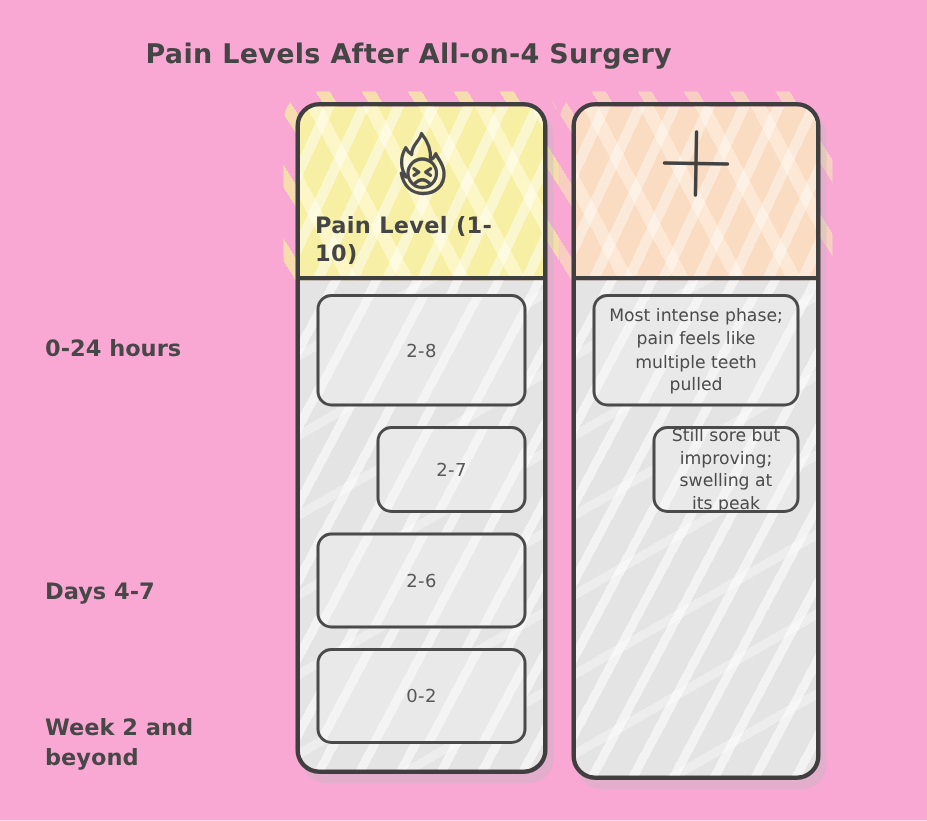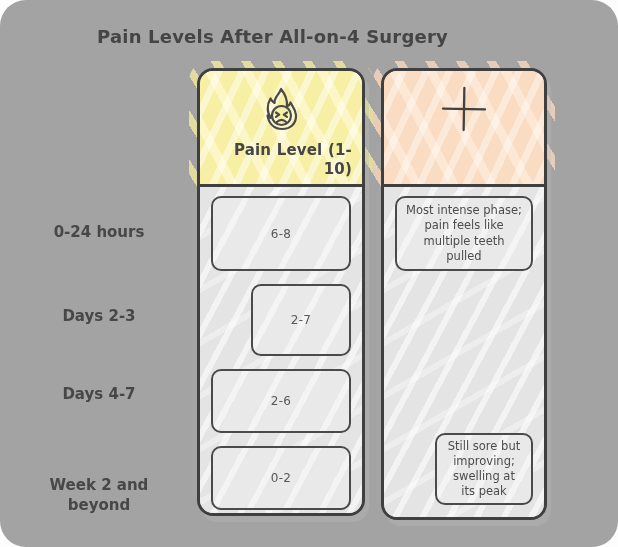--- a/index.html
+++ b/index.html
@@ -2,21 +2,21 @@
 <html><head>
 <meta charset="utf-8">
 <style>
   * { margin:0; padding:0; box-sizing:border-box; }
   html,body { background:#fdfdfd; }
   body {
     font-family:"DejaVu Sans","Liberation Sans",sans-serif;
     color:#454545;
     width:618px; height:547px;
   }
-  .stage { position:relative; width:618px; height:547px; overflow:hidden; background:#a3a3a3;border-radius:26px; }
+  .stage { position:relative; width:618px; height:547px; overflow:hidden; background:#f9a8d4; }
 
   
   .title {
     position:absolute; left:97px; top:26px;
     font-size:18px; font-weight:bold; letter-spacing:.2px; color:#454545;
     white-space:nowrap;
   }
 
   
   .halo {
@@ -56,94 +56,92 @@
       repeating-linear-gradient(115deg, rgba(255,255,255,0) 0 14px, rgba(255,255,255,.45) 14px 21px),
       repeating-linear-gradient(62deg, rgba(253,248,205,0) 0 24px, rgba(253,248,205,.85) 24px 33px);
   }
   .col-header.peach {
     background-color:#f9dcc2;
     background-image:
       repeating-linear-gradient(115deg, rgba(255,255,255,0) 0 14px, rgba(255,255,255,.4) 14px 21px),
       repeating-linear-gradient(62deg, rgba(253,234,216,0) 0 24px, rgba(253,234,216,.85) 24px 33px);
   }
   .col-title {
-    font-size:15px; font-weight:bold; color:#454545; text-align:right;
+    font-size:15px; font-weight:bold; color:#454545; text-align:left;
     line-height:1.25; max-width:142px; letter-spacing:.2px;
   }
   .icon-wrap { height:52px; display:flex; align-items:center; justify-content:center; }
 
   .col-body {
     flex:1 1 auto;
     background-color:#e4e4e4;
     background-image:
       repeating-linear-gradient(118deg, rgba(255,255,255,0) 0 18px, rgba(255,255,255,.55) 18px 24px),
       repeating-linear-gradient(150deg, rgba(255,255,255,0) 0 40px, rgba(255,255,255,.35) 40px 46px);
     display:flex; flex-direction:column; gap:13px;
     padding:9px 11px 12px 11px;
-    justify-content:space-between;
   }
   .cell {
     flex:0 0 auto;
     background-color:#e9e9e9;
     background-image:repeating-linear-gradient(118deg, rgba(255,255,255,0) 0 26px, rgba(255,255,255,.5) 26px 32px);
     border:2.5px solid #4a4a4a; border-radius:10px;
     display:flex; align-items:center; justify-content:center;
     text-align:center;
   }
   .cell:nth-child(1){ height:75px; }
-  .cell:nth-child(2){ height:72px;margin-left:40px; }
+  .cell:nth-child(2){ height:58px;margin-left:40px; }
   .cell:nth-child(3){ height:64px; }
   .cell:nth-child(4){ height:64px; }
   .cell .value { font-size:12px; color:#585858; letter-spacing:.3px; }
   .cell .desc  { font-size:11.5px; color:#4c4c4c; line-height:1.32; padding:0 8px; }
 
   
   .row-label {
     position:absolute; left:30px; width:138px;
-    text-align:center; font-weight:bold; font-size:15px; color:#474747;
+    text-align:left; font-weight:bold; font-size:15px; color:#474747;
     line-height:1.3; z-index:2;
   }
   .row-label.l1 { top:223px; }
   .row-label.l2 { top:307px; }
   .row-label.l3 { top:385px; }
   .row-label.l4 { top:476px; }
 
   svg { display:block; }
 </style>
 </head>
 <body>
 
 <div class="stage">
 
   <div class="title">Pain Levels After All-on-4 Surgery</div>
 
   <div class="halo halo-yellow"></div>
   <div class="halo halo-peach"></div>
 
   <div class="row-label l1">0-24 hours</div>
-  <div class="row-label l2">Days 2-3</div>
   <div class="row-label l3">Days 4-7</div>
   <div class="row-label l4">Week 2 and beyond</div>
 
   <section class="col col-pain">
     <header class="col-header yellow">
       <span class="icon-wrap">
         <svg width="48" height="48" viewBox="0 0 48 48" fill="none" stroke="#4a4a4a" stroke-width="2.2" stroke-linecap="round" stroke-linejoin="round">
           <path d="M24 4 C23 9 17 12 17.5 18 C15 16.5 13.5 13.5 13.5 13.5 C9.5 20 10 28 14 33 C12 32 10.5 30.5 10.5 30.5 C12 39 17.5 44 25 44 C33.5 44 39.5 38.5 39 30 C38.6 24 35 21 33.5 17.5 C33.5 17.5 32.5 20.5 30 21.5 C30.5 15 28 9 24 4 Z"></path>
           <circle cx="24.5" cy="30.5" r="9.5"></circle>
           <path d="M19 27.5 l3.2 2.2 l-3.2 2.2"></path>
           <path d="M30 27.5 l-3.2 2.2 l3.2 2.2"></path>
           <path d="M19.8 37 Q24.5 32.6 29.2 37"></path>
         </svg>
       </span>
       <div class="col-title">Pain Level (1-10)</div>
     </header>
     <div class="col-body">
       <div class="cell">
-          <span class="value">6-8</span>
+          <span class="value">2-8</span>
         </div>
       <div class="cell">
           <span class="value">2-7</span>
         </div>
       <div class="cell">
           <span class="value">2-6</span>
         </div>
       <div class="cell">
           <span class="value">0-2</span>
         </div>

